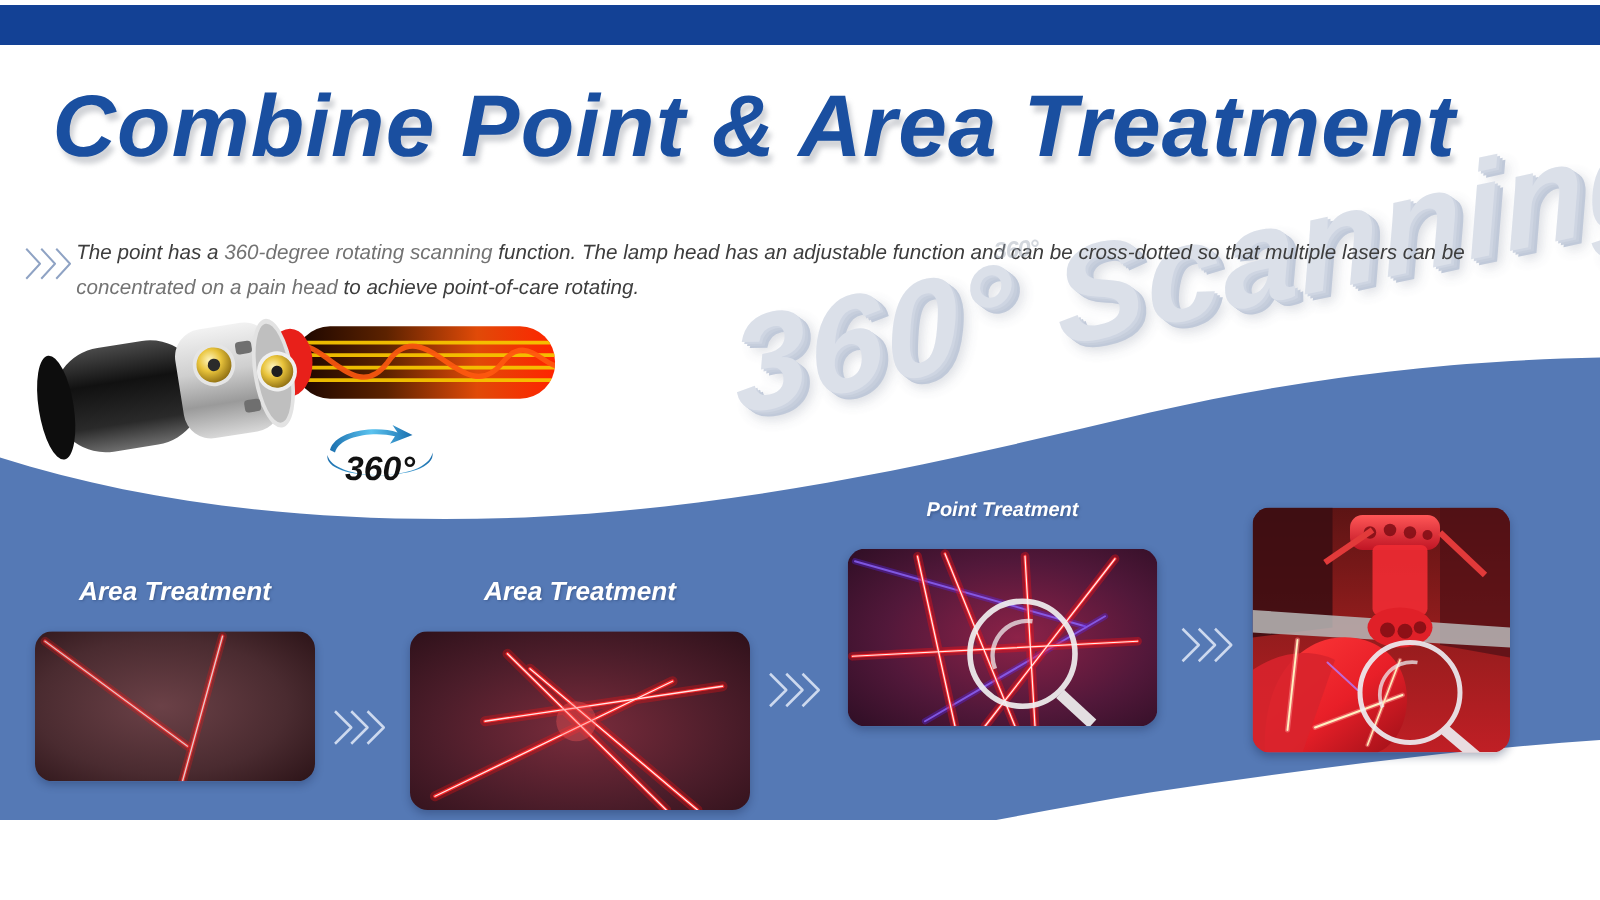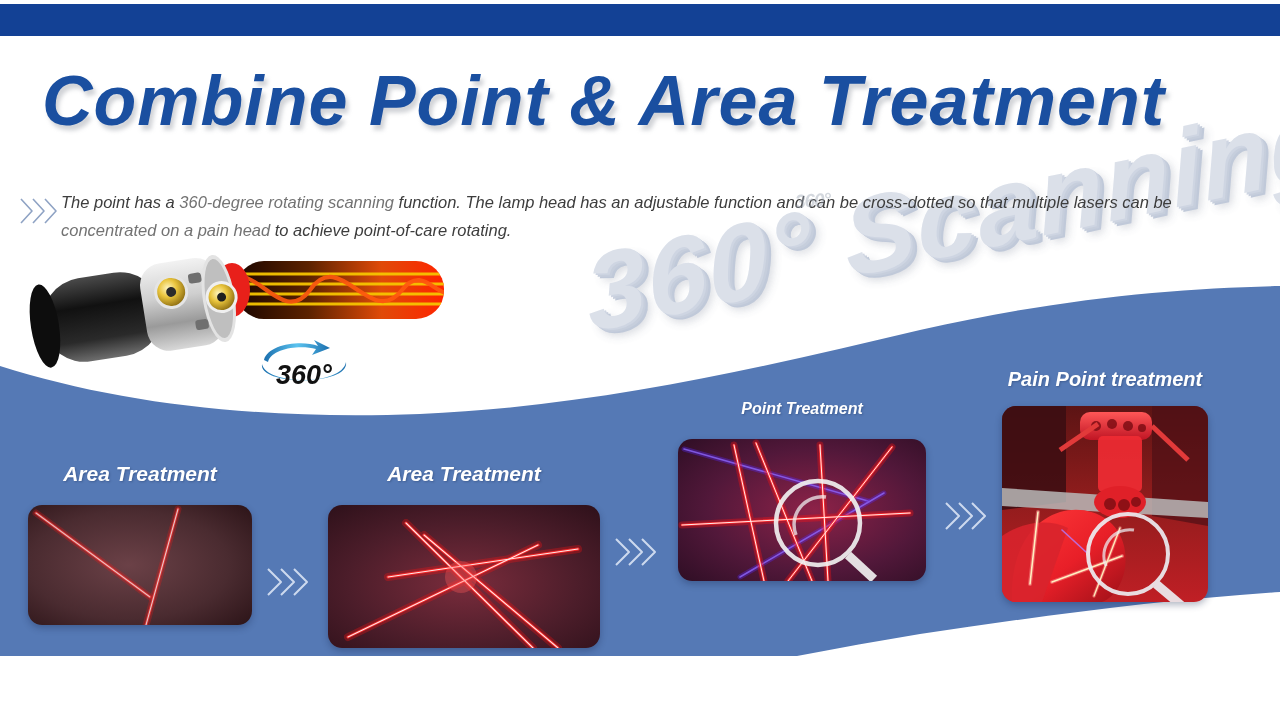--- a/index.html
+++ b/index.html
@@ -336,21 +336,20 @@
         <g fill="none" stroke="#f0f0f0" stroke-width="4.5" opacity="0.92">
           <circle cx="140" cy="84" r="42"></circle>
           <path d="M170,116 L196,140" stroke-width="9"></path>
           <path d="M118,96 A 28 28 0 0 1 148,58" stroke-width="3.5" opacity="0.8"></path>
         </g>
       </svg>
     </div>
   </div>
 
   <div class="card" id="card4">
-    <div class="cap">Pain Point treatment</div>
     <div class="thumb">
       <svg class="fill" viewBox="0 0 206 196" preserveAspectRatio="none">
         <defs>
           <linearGradient id="roomG" x1="0" y1="0" x2="0" y2="1">
             <stop offset="0%" stop-color="#5c1414"></stop>
             <stop offset="45%" stop-color="#8e1c1c"></stop>
             <stop offset="100%" stop-color="#c01f25"></stop>
           </linearGradient>
           <linearGradient id="bodyRed" x1="0" y1="0" x2="1" y2="1">
             <stop offset="0%" stop-color="#ff3a3a"></stop>

